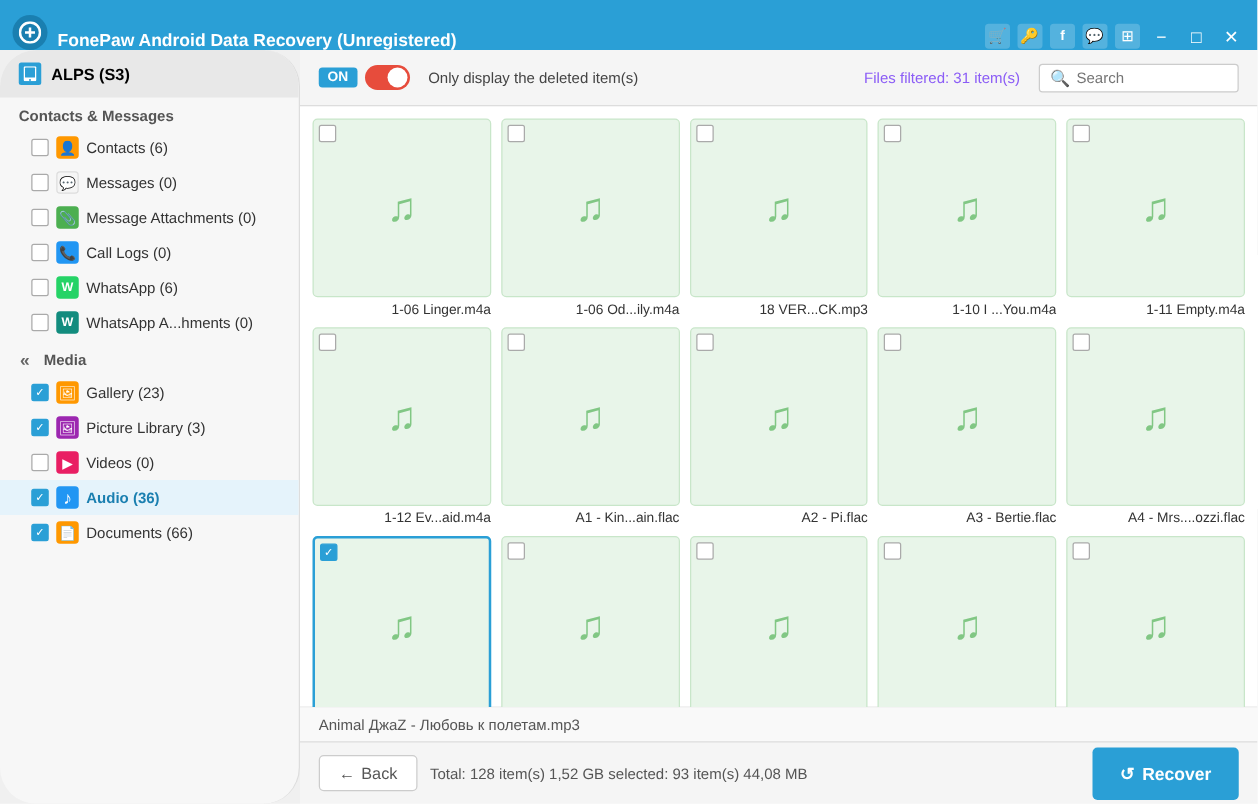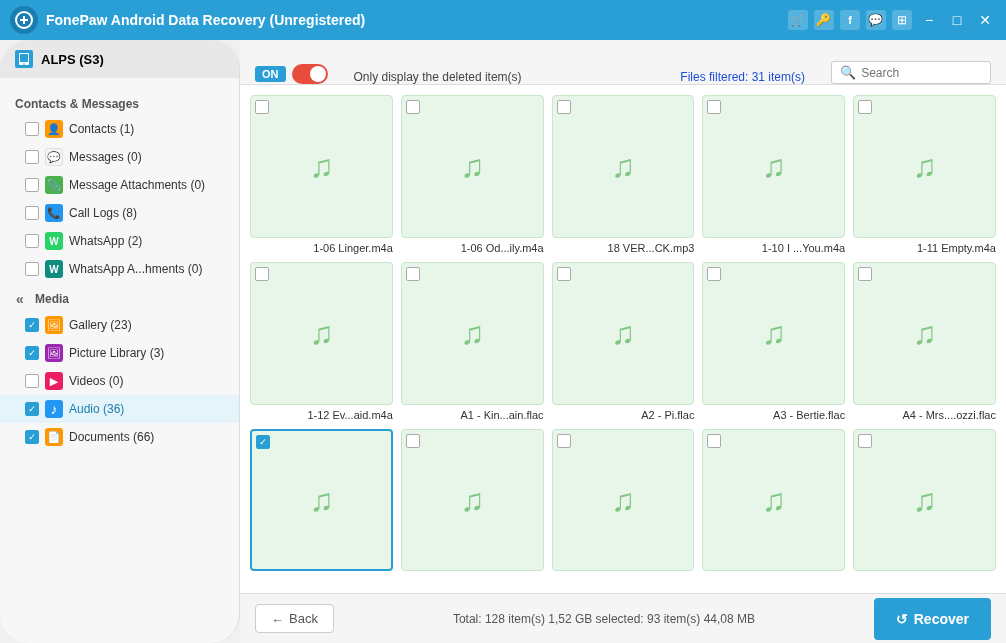--- a/index.html
+++ b/index.html
@@ -4,21 +4,21 @@
   <style>
     * { box-sizing: border-box; margin: 0; padding: 0; }
     body { font-family: Arial, sans-serif; font-size: 13px; background: #f0f0f0; width: 1006px; height: 643px; overflow: hidden; }
 
     
     .title-bar {
       background: linear-gradient(to bottom, #4ab; #3a9ab);
       background: #2a9fd6;
       height: 40px;
       display: flex;
-      align-items: center;
+      align-items: flex-end;
       padding: 0 10px;
       color: white;
       user-select: none;
     }
     .title-bar-logo {
       width: 28px; height: 28px;
       background: #1a7fb0;
       border-radius: 50%;
       margin-right: 8px;
       display: flex; align-items: center; justify-content: center;
@@ -66,21 +66,21 @@
       font-weight: bold; font-size: 13px;
       background: #e8e8e8;
     }
     .sidebar-device-icon {
       width: 18px; height: 18px;
       background: #2a9fd6;
       border-radius: 2px;
       display: flex; align-items: center; justify-content: center;
     }
     .sidebar-section-header {
-      padding: 19px 15px 4px;
+      padding: 8px 15px 4px;
       font-weight: bold; color: #555; font-size: 12px;
     }
     .sidebar-item {
       display: flex; align-items: center; gap: 6px;
       padding: 5px 15px 5px 25px;
       cursor: pointer; color: #333; font-size: 12px;
     }
     .sidebar-item.active { color: #1a7fb0; }
     .sidebar-checkbox {
       width: 14px; height: 14px;
@@ -121,23 +121,23 @@
       flex-direction: column;
       background: #fff;
     }
 
     
     .toolbar {
       height: 45px;
       background: #f5f5f5;
       border-bottom: 1px solid #ddd;
       display: flex;
-      align-items: flex-end;
+      align-items: center;
       padding: 0 15px;
-      gap: 26px;
+      gap: 15px;
     }
     .toggle-switch {
       display: flex; align-items: center; gap: 6px;
     }
     .toggle-on {
       background: #2a9fd6;
       color: white;
       padding: 2px 7px;
       border-radius: 3px;
       font-size: 11px; font-weight: bold;
@@ -150,21 +150,21 @@
       cursor: pointer;
     }
     .toggle-circle {
       width: 16px; height: 16px;
       background: white;
       border-radius: 50%;
       position: absolute;
       top: 2px; right: 2px;
     }
     .toolbar-label { font-size: 12px; color: #444; }
-    .file-count { margin-left: auto; font-size: 12px; color: #1d4ed8; }
+    .file-count { margin-left: auto; font-size: 12px; color: #8b5cf6; }
     .search-box {
       display: flex; align-items: center;
       border: 1px solid #ccc;
       border-radius: 3px;
       padding: 3px 8px;
       background: white;
       gap: 5px;
       width: 160px;
     }
     .search-box input {
@@ -247,21 +247,21 @@
     }
     .back-btn {
       display: flex; align-items: center; gap: 5px;
       border: 1px solid #ccc;
       border-radius: 4px;
       padding: 6px 15px;
       background: white;
       cursor: pointer;
       font-size: 13px; color: #555;
     }
-    .status-text { flex: 1; text-align: center; font-size: 12px; color: #555; }
+    .status-text { flex: 1; font-size: 12px; color: #555; }
     .recover-btn {
       background: #2a9fd6;
       color: white;
       border: none;
       border-radius: 4px;
       padding: 10px 22px;
       font-size: 14px;
       cursor: pointer;
       display: flex; align-items: center; gap: 6px;
       font-weight: bold;
@@ -313,41 +313,41 @@
         </svg>
       </div>
       <span>ALPS (S3)</span>
     </div>
 
     <div class="sidebar-section-header">Contacts &amp; Messages</div>
 
     <div class="sidebar-item">
       <div class="sidebar-checkbox"></div>
       <div class="sidebar-icon contacts" style="font-size:11px;color:white;">👤</div>
-      <span>Contacts (1)</span>
+      <span>Contacts (6)</span>
     </div>
     <div class="sidebar-item">
       <div class="sidebar-checkbox"></div>
       <div class="sidebar-icon messages" style="font-size:11px;">💬</div>
       <span>Messages (0)</span>
     </div>
     <div class="sidebar-item">
       <div class="sidebar-checkbox"></div>
       <div class="sidebar-icon attachments" style="font-size:11px;color:white;">📎</div>
       <span>Message Attachments (0)</span>
     </div>
     <div class="sidebar-item">
       <div class="sidebar-checkbox"></div>
       <div class="sidebar-icon calllogs" style="font-size:11px;color:white;">📞</div>
-      <span>Call Logs (8)</span>
+      <span>Call Logs (0)</span>
     </div>
     <div class="sidebar-item">
       <div class="sidebar-checkbox"></div>
       <div class="sidebar-icon whatsapp" style="font-size:10px;color:white;font-weight:bold;">W</div>
-      <span>WhatsApp (2)</span>
+      <span>WhatsApp (6)</span>
     </div>
     <div class="sidebar-item">
       <div class="sidebar-checkbox"></div>
       <div class="sidebar-icon whatsapp2" style="font-size:10px;color:white;font-weight:bold;">W</div>
       <span>WhatsApp A...hments (0)</span>
     </div>
 
     <div style="display:flex;align-items:center;padding:6px 10px 2px;">
       <div class="collapse-arrow">«</div>
       <div class="sidebar-section-header" style="padding:0 5px;">Media</div>
@@ -364,21 +364,21 @@
       <span>Picture Library (3)</span>
     </div>
     <div class="sidebar-item">
       <div class="sidebar-checkbox"></div>
       <div class="sidebar-icon videos" style="font-size:11px;color:white;">▶</div>
       <span>Videos (0)</span>
     </div>
     <div class="sidebar-item active" style="background:#e5f3fb;">
       <div class="sidebar-checkbox checked">✓</div>
       <div class="sidebar-icon audio" style="font-size:14px;color:white;">♪</div>
-      <span style="color:#1a7fb0;font-weight:normal;">Audio (36)</span>
+      <span style="color:#1a7fb0;font-weight:bold;">Audio (36)</span>
     </div>
     <div class="sidebar-item">
       <div class="sidebar-checkbox checked">✓</div>
       <div class="sidebar-icon documents" style="font-size:11px;color:white;">📄</div>
       <span>Documents (66)</span>
     </div>
   </div>
 
   <div class="content-area">
 
@@ -495,20 +495,23 @@
           </div>
           <div class="grid-item">
             <div class="grid-item-thumb">
               <div class="grid-item-checkbox"></div>
               <div class="music-note">♫</div>
             </div>
           </div>
         </div>
     </div>
 
+    <div class="tooltip-bar">
+      <span>Animal ДжаZ - Любовь к полетам.mp3</span>
+    </div>
 
     <div class="bottom-bar">
       <button class="back-btn">
         <span>←</span>
         <span>Back</span>
       </button>
       <span class="status-text">Total: 128 item(s) 1,52 GB   selected: 93 item(s) 44,08 MB</span>
       <button class="recover-btn">
         <span>↺</span>
         <span>Recover</span>

